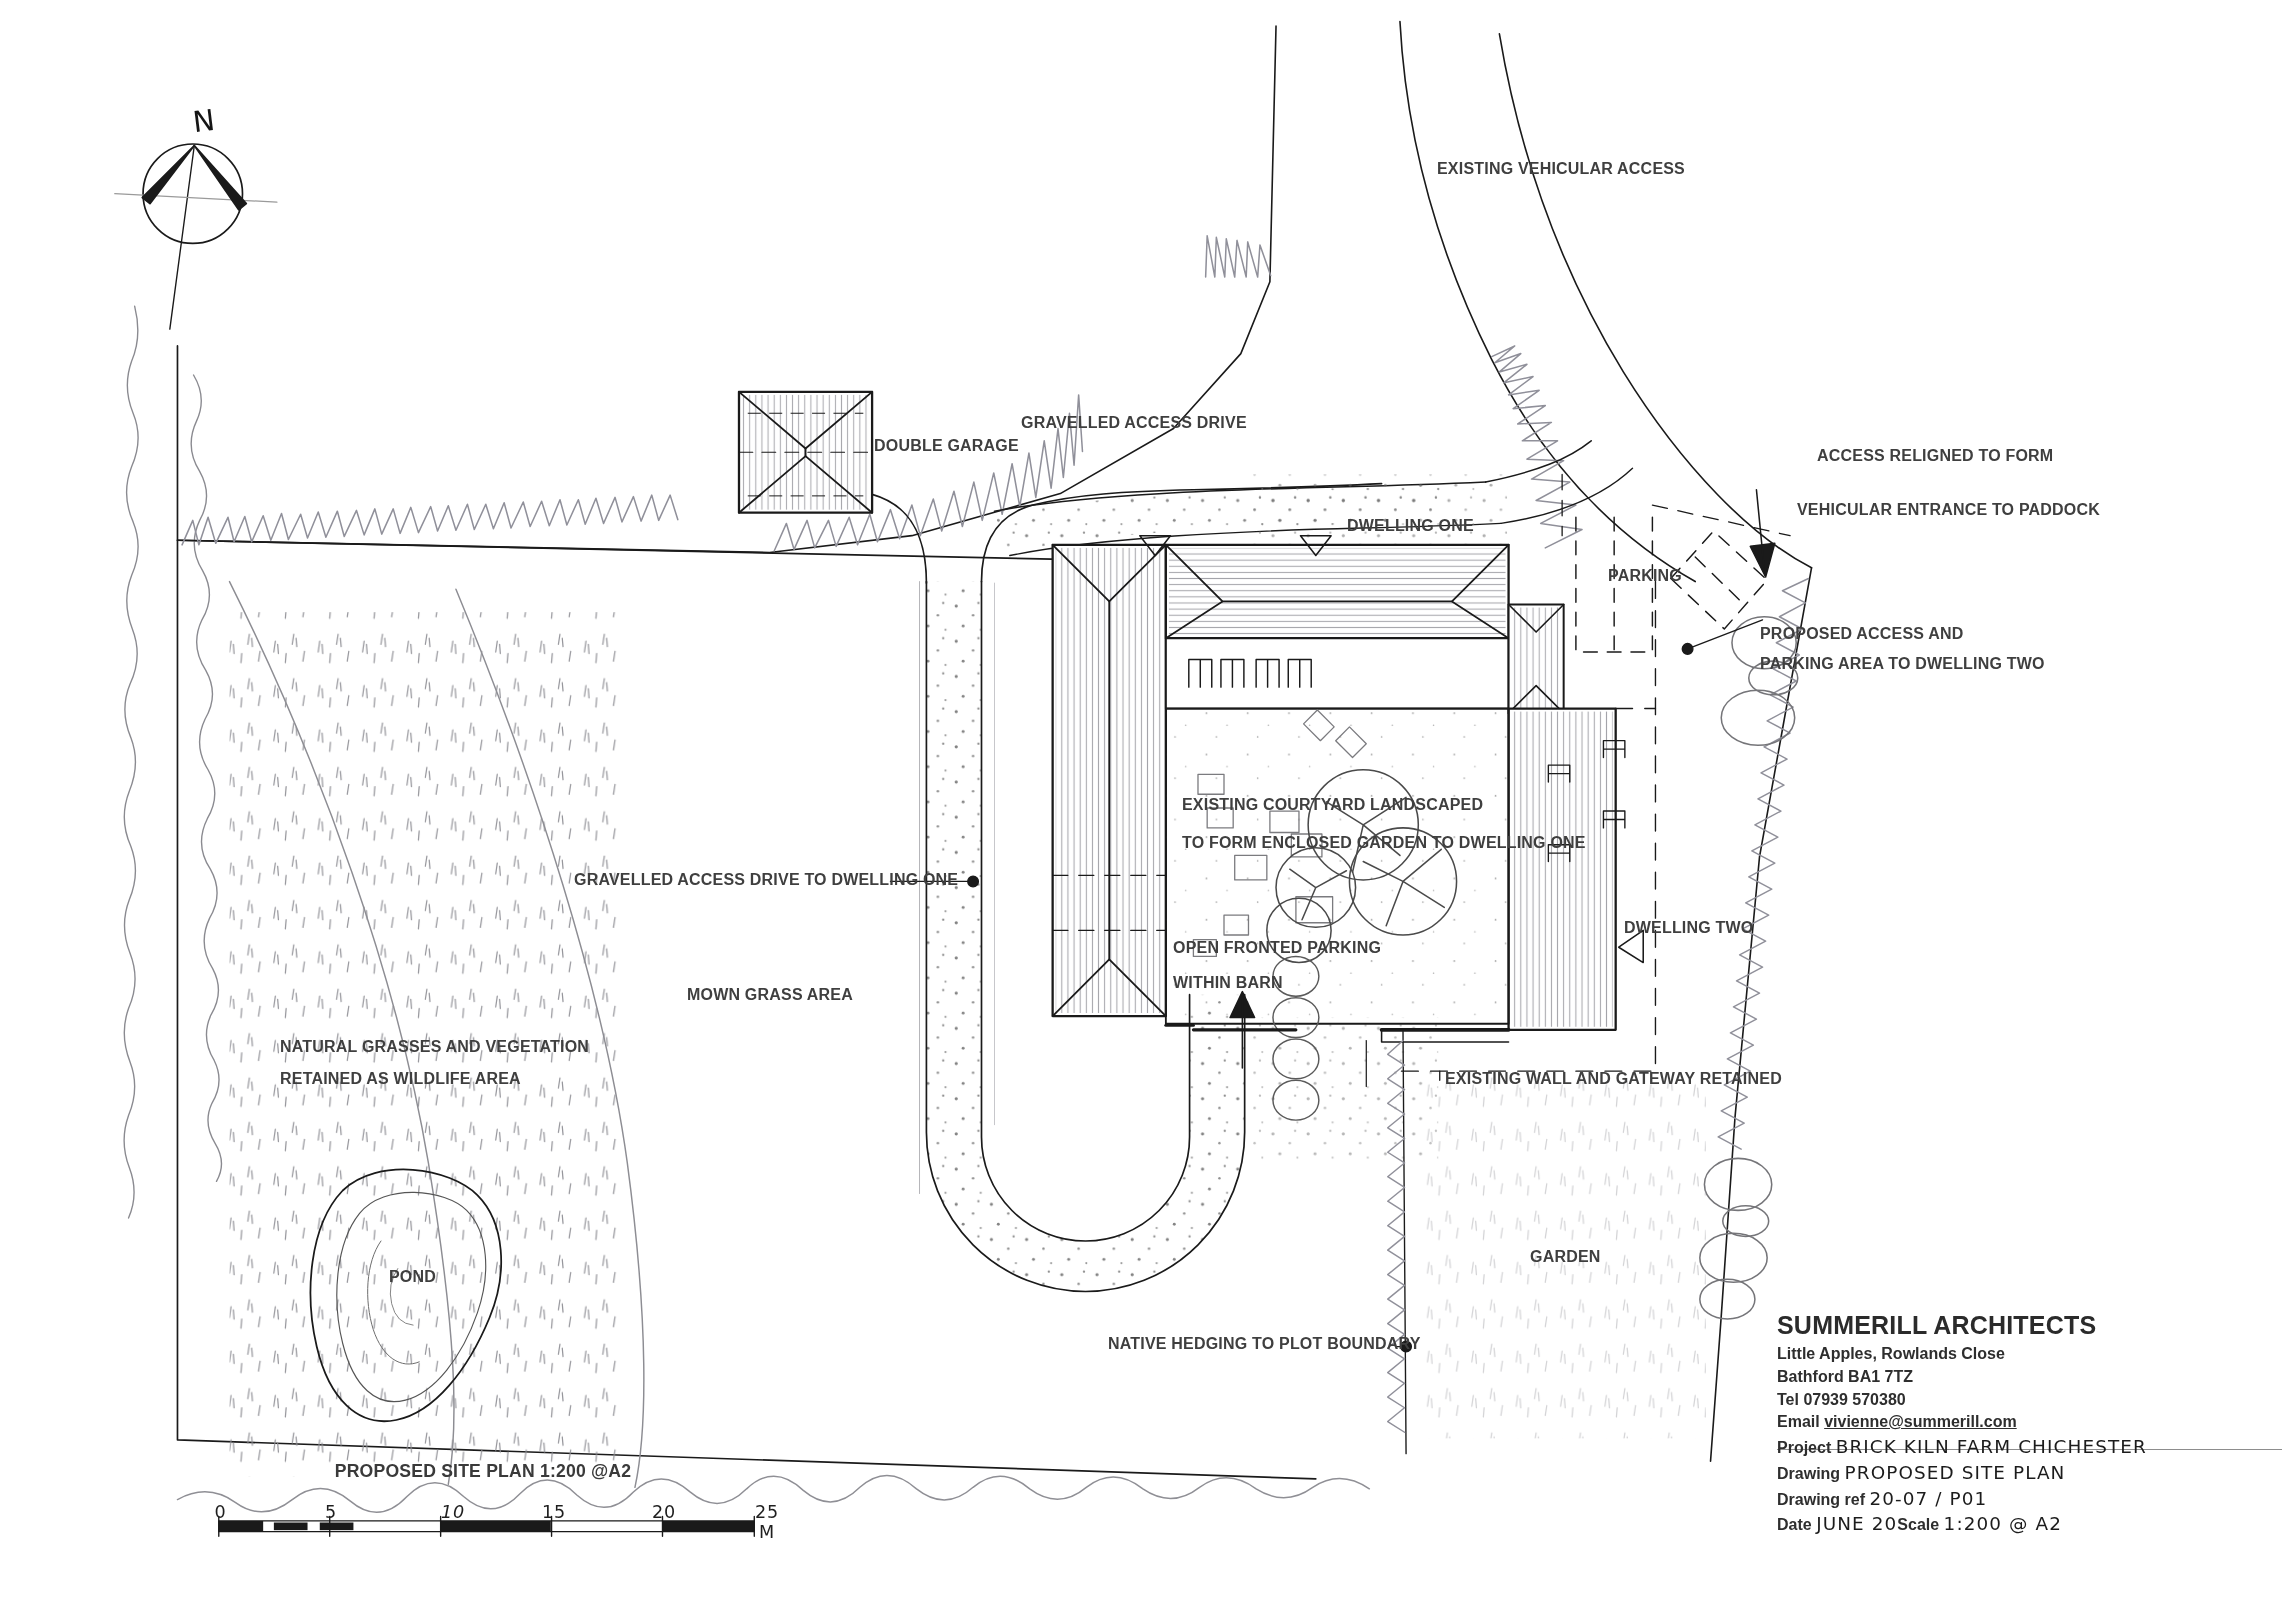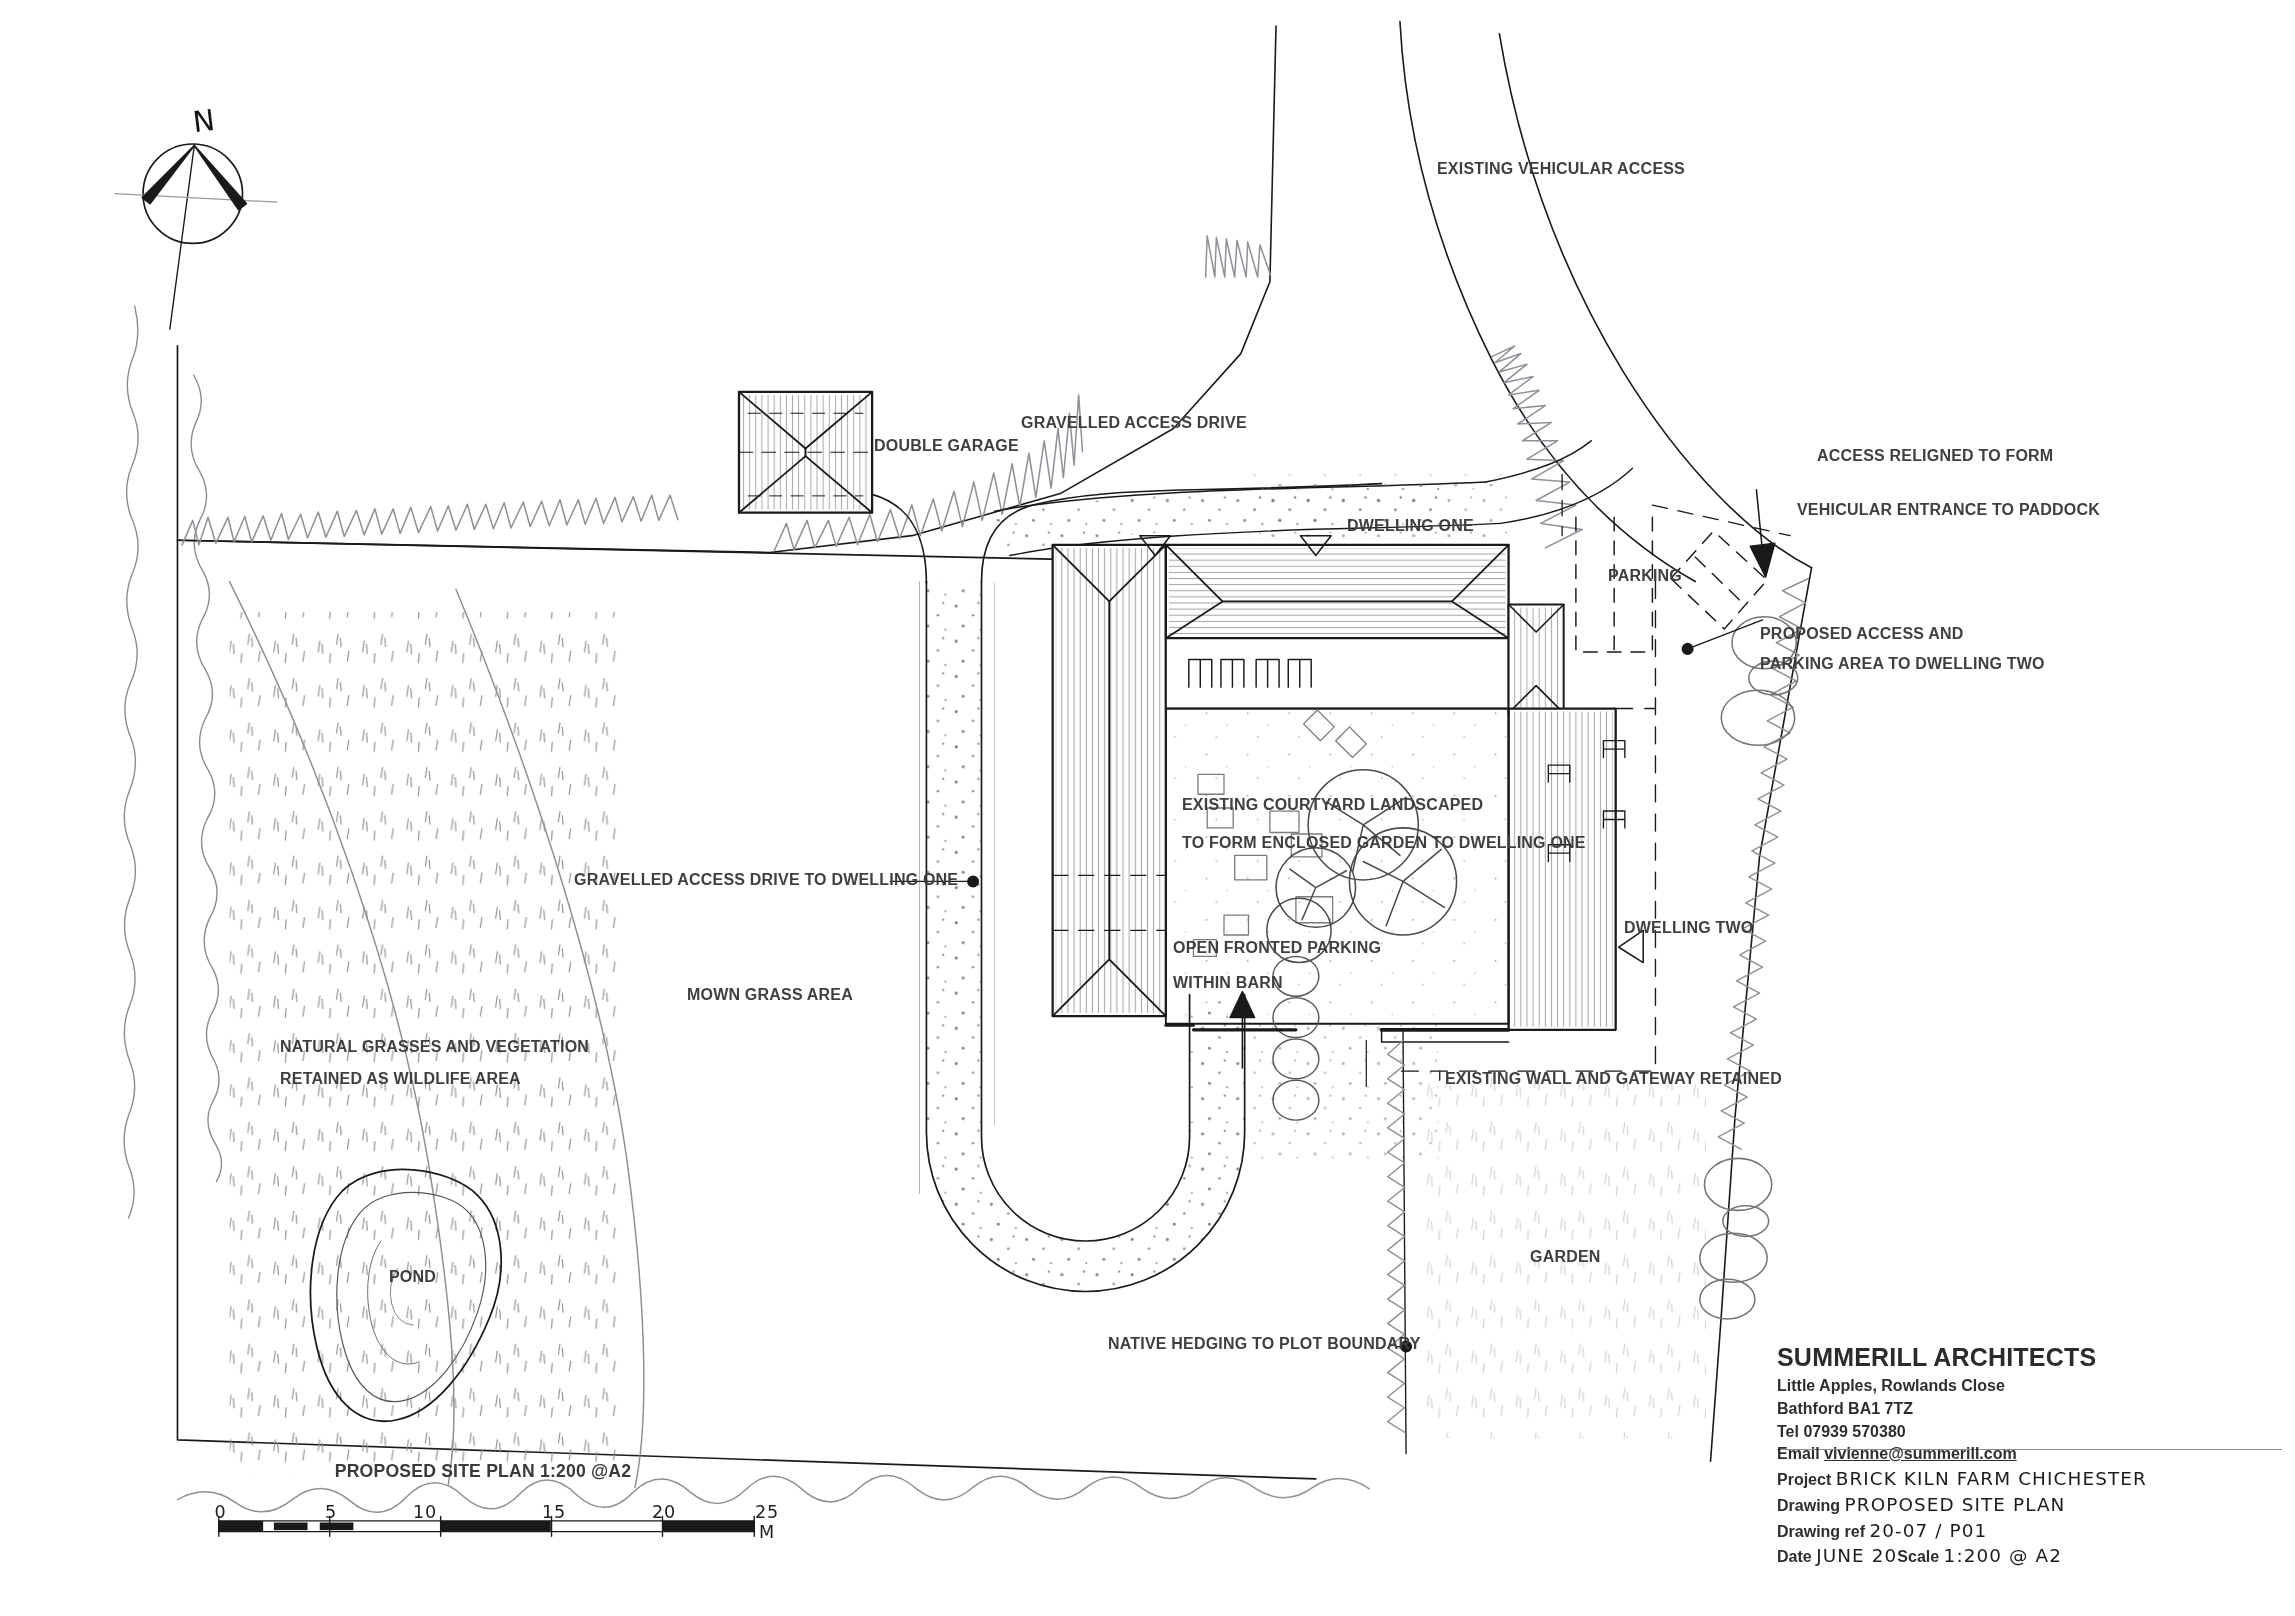--- a/index.html
+++ b/index.html
@@ -37,21 +37,20 @@
     line-height: 1.75;
   }
 
   
   #title-block {
     position: absolute;
     left: 1777px;
     top: 1311px;
     width: 474px;
     color: #2e2e2e;
-    margin-top: 32px;
   }
   #title-block .firm {
     font-size: 25px;
     font-weight: bold;
     letter-spacing: 0.2px;
     margin-bottom: 3.1px;
     color: #2b2b2b;
   }
   #title-block .addr {
     font-size: 16px;
@@ -482,21 +481,21 @@
 
   <div class="lbl" style="left:1530px; top:1243px;">GARDEN</div>
 
   <div class="lbl" style="left:1108px; top:1330px;">NATIVE HEDGING TO PLOT BOUNDARY</div>
 
   <div id="scale-block">
     <div id="scale-title">PROPOSED SITE PLAN 1:200 @A2</div>
     <div id="scale-nums">
       <span style="left:-4.6px;">0</span>
       <span style="left:106px;">5</span>
-      <span style="left:194px;">10</span>
+      <span style="left:222px;font-style:italic;">10</span>
       <span style="left:323px;">15</span>
       <span style="left:433px;">20</span>
       <span style="left:536px;">25 M</span>
     </div>
   </div>
 
   <div id="title-rule"></div>
   <div id="title-block">
     <div class="firm">SUMMERILL ARCHITECTS</div>
     <div class="addr">Little Apples, Rowlands Close</div>

